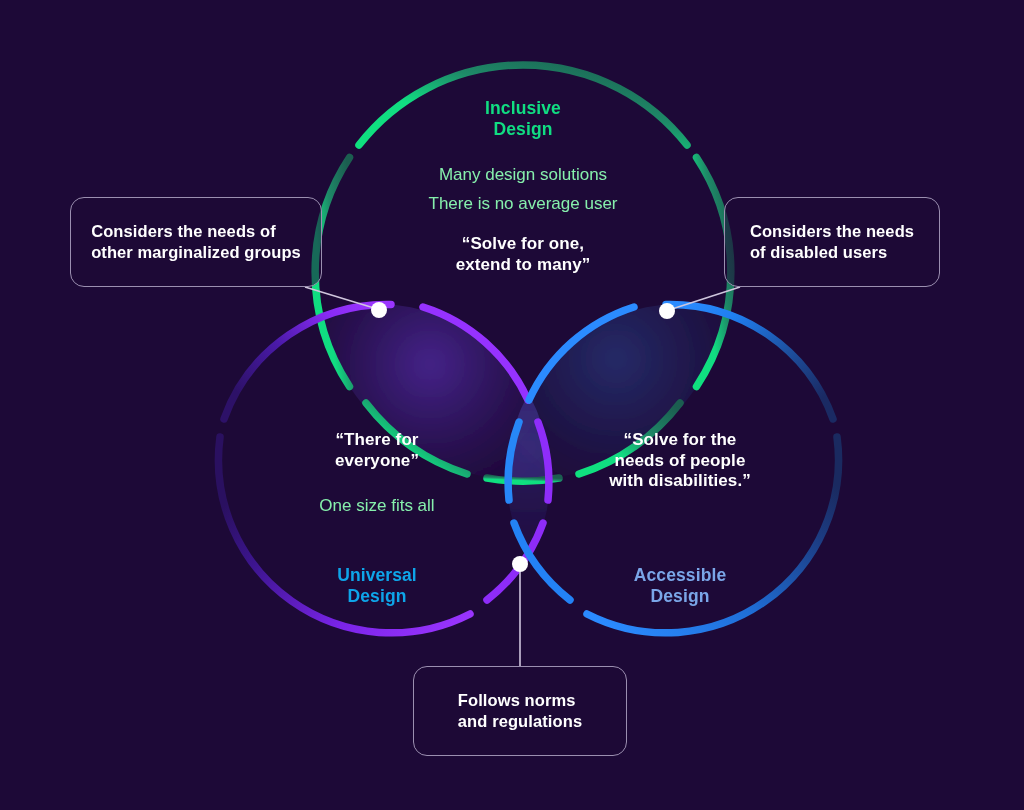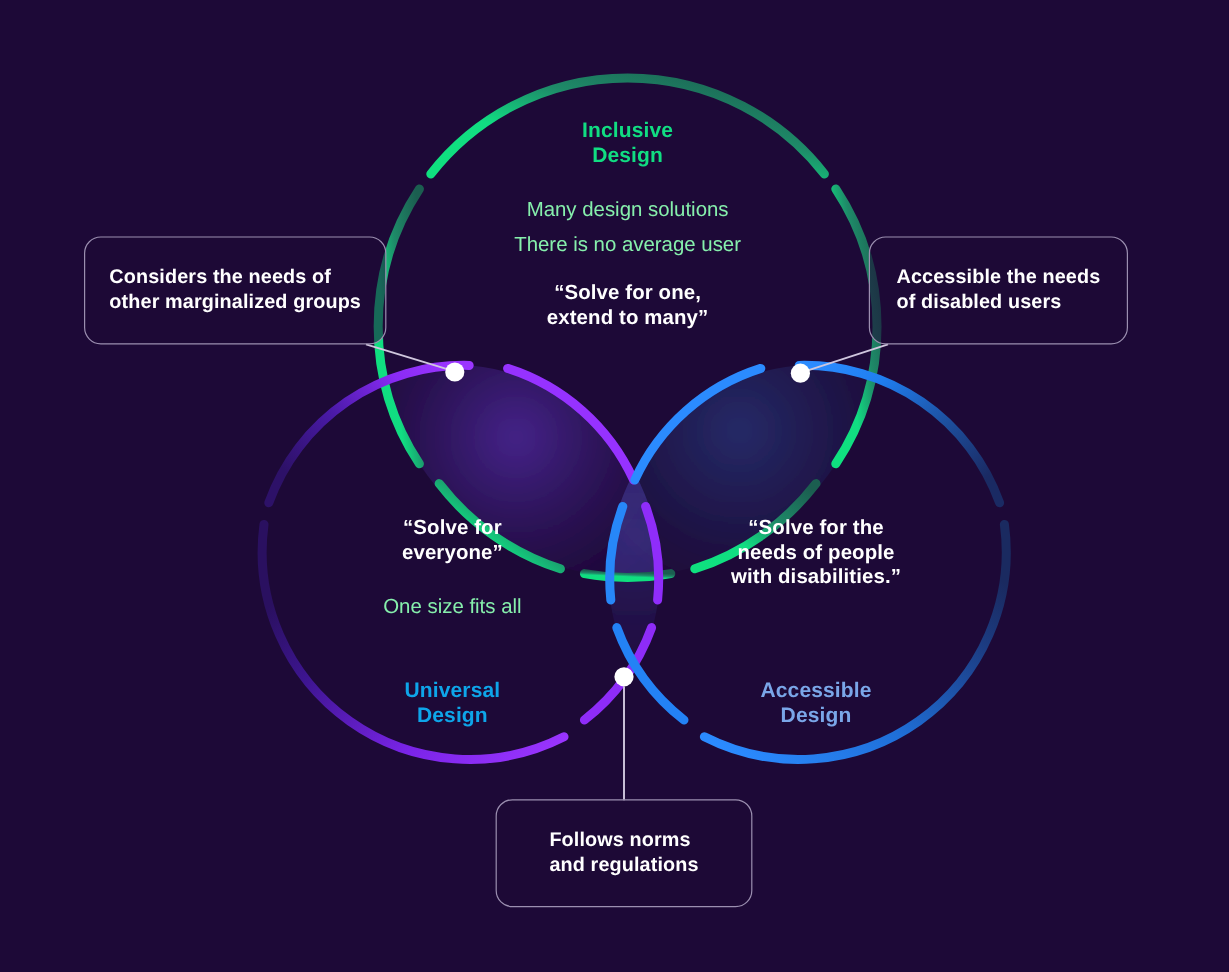--- a/index.html
+++ b/index.html
@@ -221,37 +221,37 @@
   <div class="tblock circle-title title-inclusive" style="left:403px; top:98px; width:240px;">Inclusive
 Design</div>
 
   <div class="tblock soft-line" style="left:373px; top:165px; width:300px;">Many design solutions</div>
 
   <div class="tblock soft-line" style="left:373px; top:194px; width:300px;">There is no average user</div>
 
   <div class="tblock quote" style="left:403px; top:234px; width:240px;">“Solve for one,
 extend to many”</div>
 
-  <div class="tblock quote" style="left:277px; top:430px; width:200px;">“Solve for
+  <div class="tblock quote" style="left:277px; top:430px; width:200px;">“There for
 everyone”</div>
 
   <div class="tblock soft-line" style="left:277px; top:496px; width:200px;">One size fits all</div>
 
   <div class="tblock circle-title title-universal" style="left:277px; top:565px; width:200px;">Universal
 Design</div>
 
   <div class="tblock quote" style="left:580px; top:430px; width:200px;">“Solve for the
 needs of people
 with disabilities.”</div>
 
   <div class="tblock circle-title title-accessible" style="left:580px; top:565px; width:200px;">Accessible
 Design</div>
 
   <div class="callout" style="left:70px; top:197px; width:252px; height:90px;">Considers the needs of
 other marginalized groups</div>
 
-  <div class="callout" style="left:724px; top:197px; width:216px; height:90px;">Accessible the needs
+  <div class="callout" style="left:724px; top:197px; width:216px; height:90px;">Considers the needs
 of disabled users</div>
 
   <div class="callout" style="left:413px; top:666px; width:214px; height:90px;">Follows norms
 and regulations</div>
 
 </div>
 
 </body></html>

